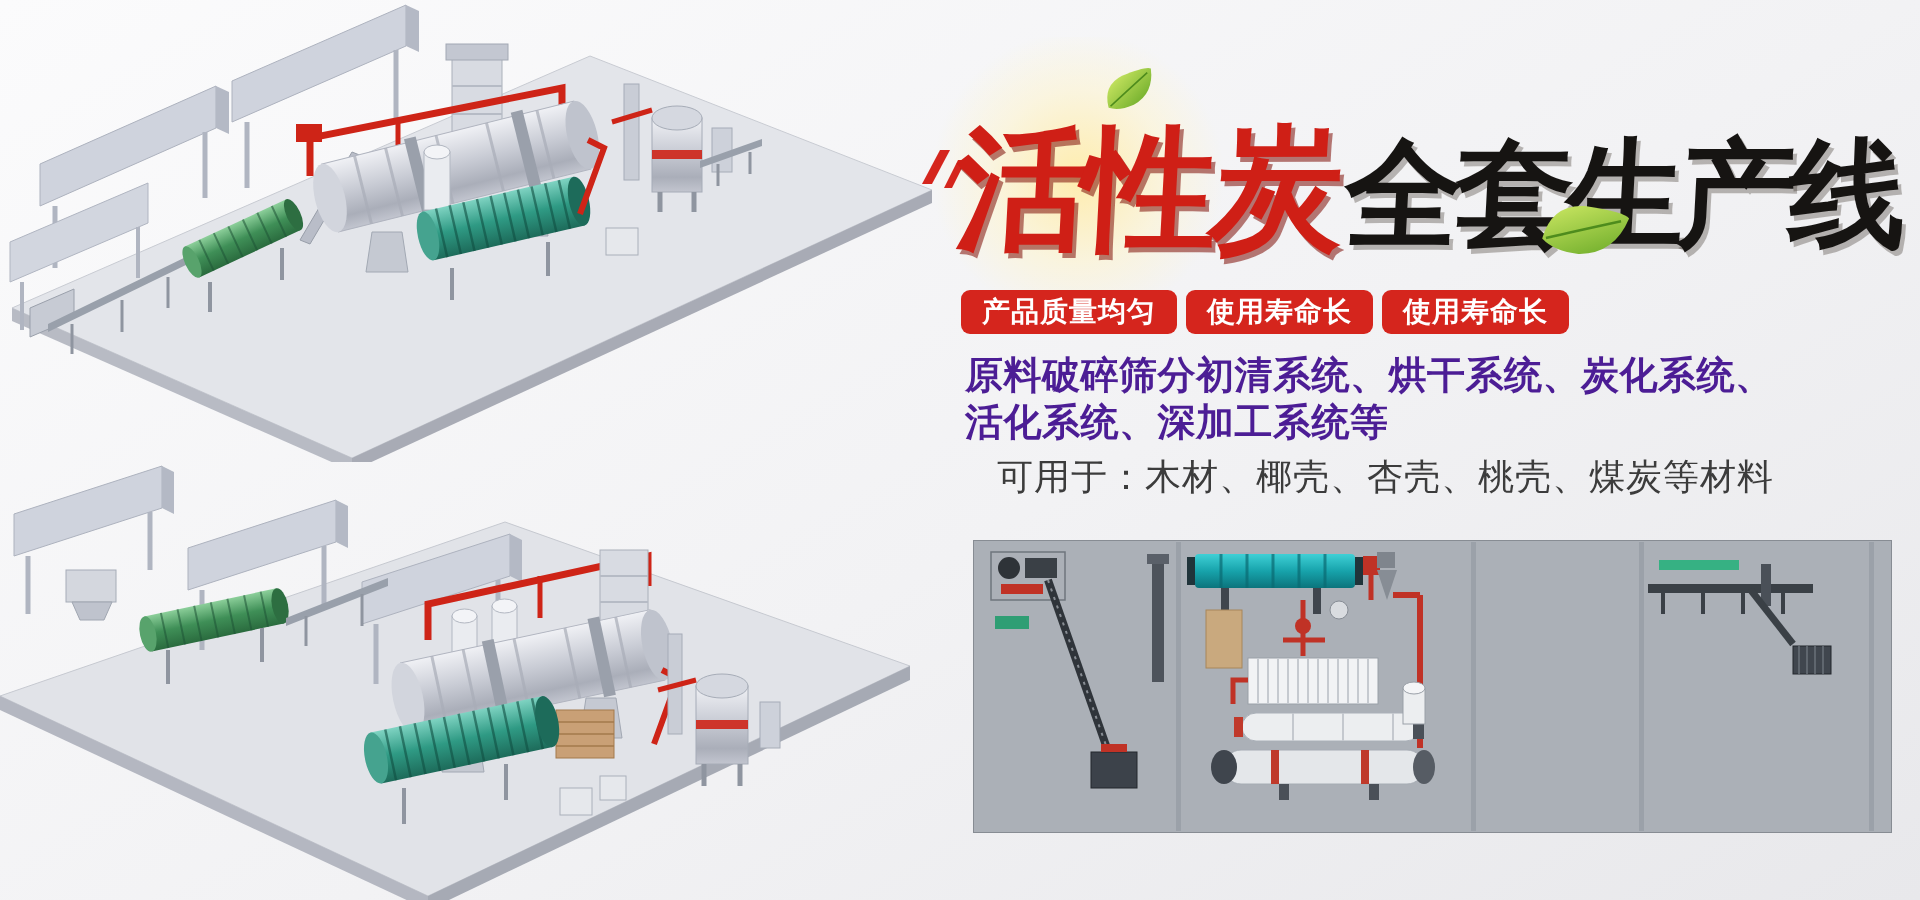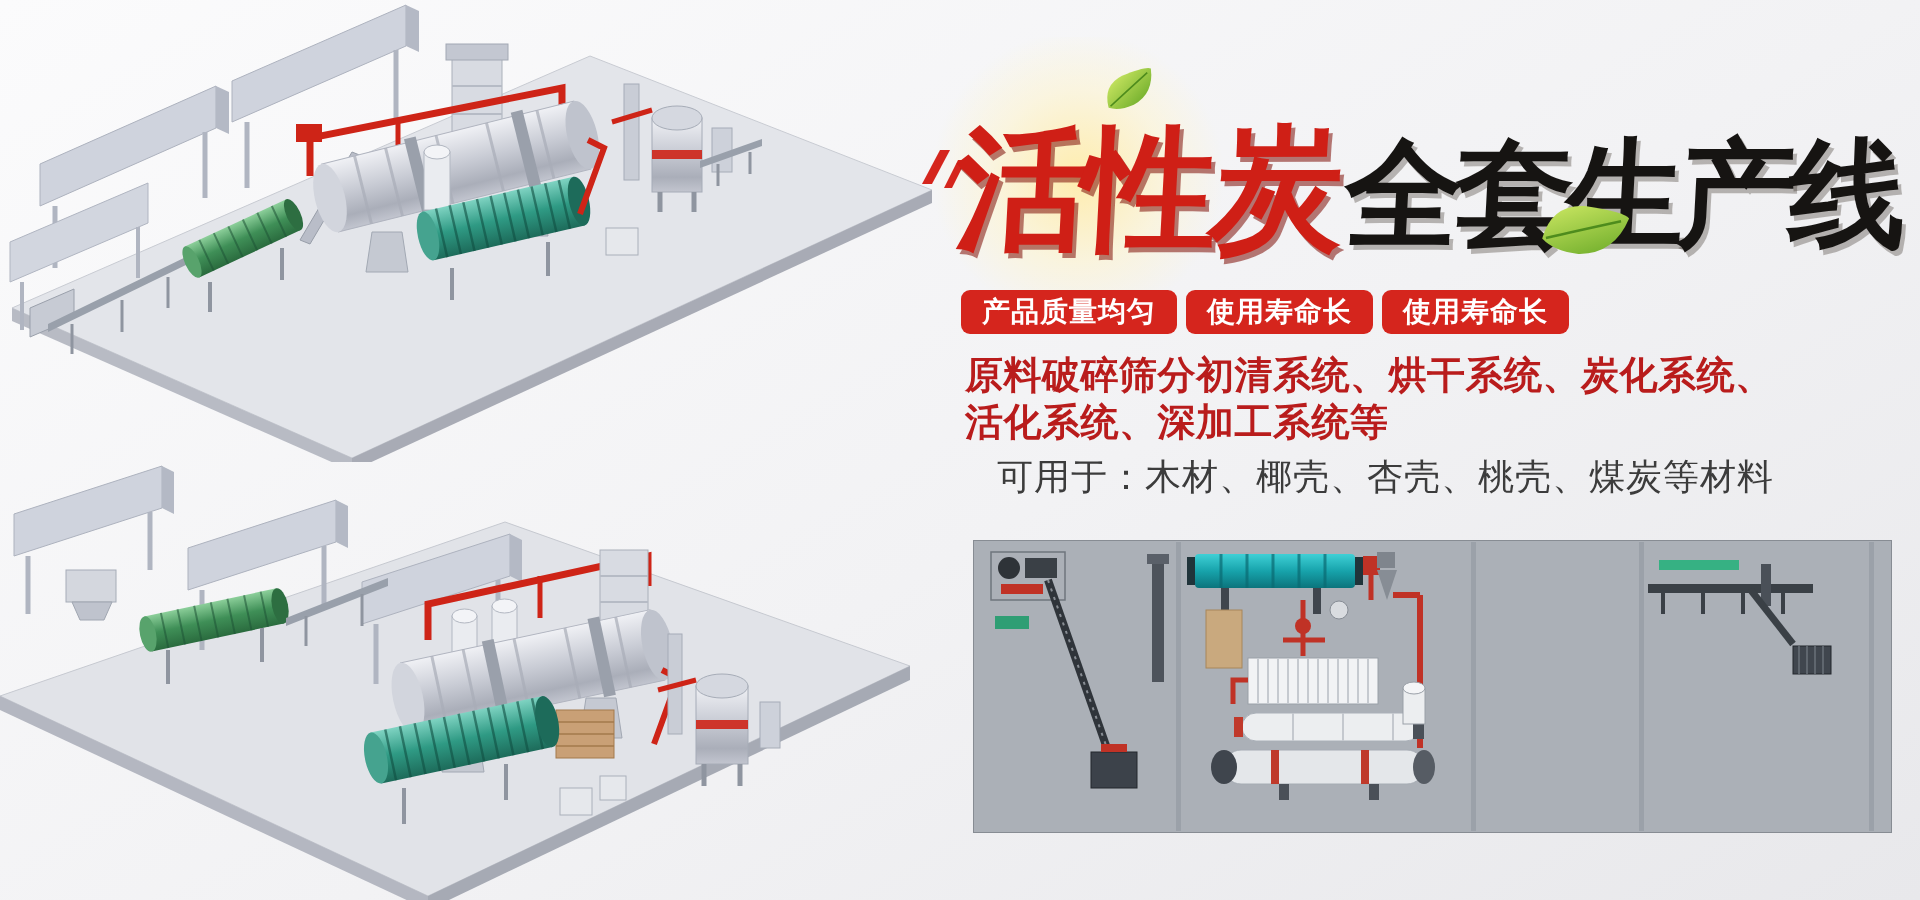--- a/index.html
+++ b/index.html
@@ -37,21 +37,21 @@
   .leaf-big   { position:absolute; left:585px; top:108px; width:100px; height:68px; transform:rotate(18deg); }
 
   .badges { left:961px; top:290px; display:flex; gap:9px; }
   .badge {
     height:44px; display:flex; align-items:center; padding:0 21px;
     background:var(--badge-red,#d5251d); border-radius:9px;
     color:#ffffff; font-size:28px; font-weight:bold; letter-spacing:1px;
   }
 
   .desc { left:965px; top:352px; width:930px; }
-  .desc-bold { font-size:38px; font-weight:bold; color:#b91c1c; line-height:47px; letter-spacing:0.5px; }
+  .desc-bold { font-size:38px; font-weight:bold; color:#4c1d95; line-height:47px; letter-spacing:0.5px; }
   .desc-gray { font-size:36px; font-weight:normal; color:#3c3c3c; line-height:44px; margin-top:9px; letter-spacing:1px;margin-left:32px; }
 
   .panel { left:973px; top:540px; width:919px; height:293px; }
 </style>
 </head>
 <body>
 
 <div class="abs render-top">
   <svg viewBox="0 0 935 462">
     <defs>

